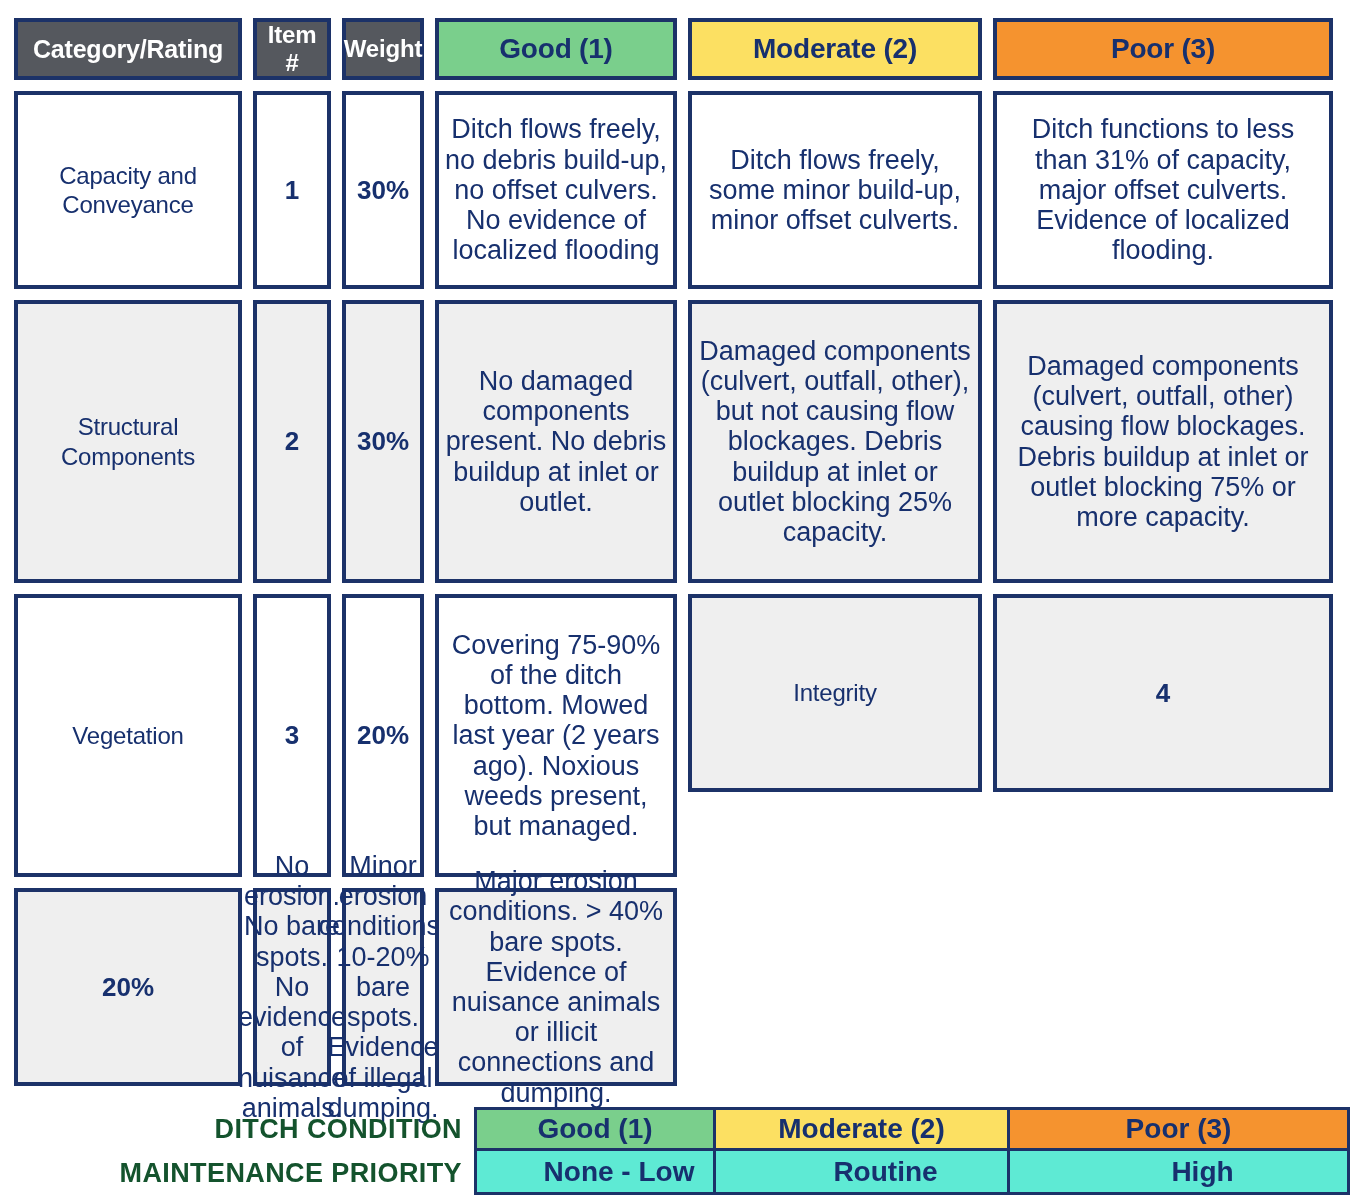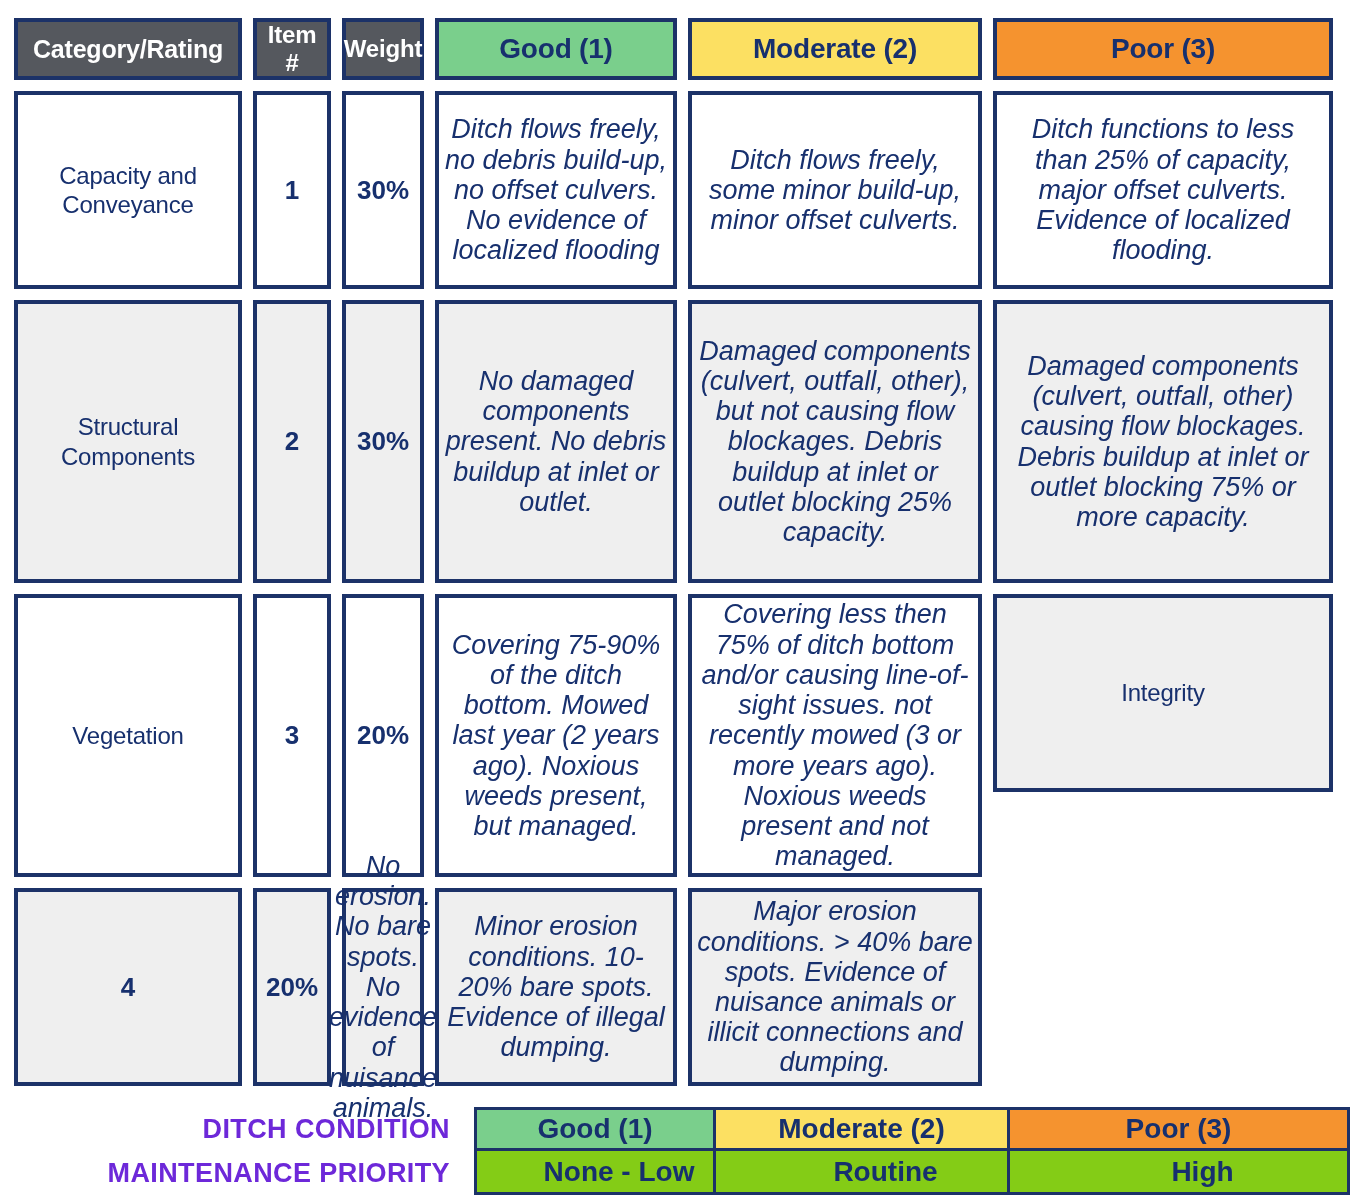--- a/index.html
+++ b/index.html
@@ -87,60 +87,59 @@
     font-size: 26px;
   }
   .wt {
     font-weight: bold;
     font-size: 26px;
   }
   .desc {
     font-size: 27px;
     line-height: 1.12;
     font-weight: normal;
-    font-style: italic;
   }
 
   .h-r1 { height: 198px; }
   .h-r2 { height: 283px; }
   .h-r3 { height: 283px; }
   .h-r4 { height: 198px; }
 
   
   .summary {
     margin-top: 21px;
     display: grid;
     grid-template-columns: 460px 242px 294px 340px;
     width: 1336px;
   }
   .sum-label {
     display: flex;
     align-items: center;
     justify-content: flex-end;
-    padding-right: 24px;
+    padding-right: 12px;
     font-weight: bold;
     font-size: 27px;
     letter-spacing: 0.4px;
-    color: #6d28d9;
+    color: #14532d;
     height: 44px;
   }
   .sum-cell {
     border: 3px solid #1C3268;
     box-sizing: border-box;
     display: flex;
     align-items: center;
     justify-content: center;
     text-align: center;
     font-weight: bold;
     font-size: 28px;
     color: #17306E;
     height: 44px;
   }
   .sum-cell + .sum-cell { border-left-width: 0; }
-  .sum-row-2 .sum-cell { border-top-width: 0; background: #84cc16; padding-left: 48px; }
+  .sum-row-2 .sum-cell { border-top-width: 0; background: #5eead4; padding-left: 48px; }
   .c-good { background: #7ACF8C; }
   .c-moderate { background: #FCE062; }
   .c-poor { background: #F5932F; }
 </style>
 </head>
 <body>
 
 <div class="sheet">
 
   <div class="matrix">
@@ -150,36 +149,35 @@
     <div class="cell hdr hdr-dark small">Weight</div>
     <div class="cell hdr hdr-good">Good (1)</div>
     <div class="cell hdr hdr-moderate">Moderate (2)</div>
     <div class="cell hdr hdr-poor">Poor (3)</div>
 
     <div class="cell cat h-r1">Capacity and Conveyance</div>
     <div class="cell num h-r1">1</div>
     <div class="cell wt h-r1">30%</div>
     <div class="cell desc h-r1">Ditch flows freely, no debris build-up, no offset culvers. No evidence of localized flooding</div>
     <div class="cell desc h-r1">Ditch flows freely, some minor build-up, minor offset culverts.</div>
-    <div class="cell desc h-r1">Ditch functions to less than 25% of capacity, major offset culverts. Evidence of localized flooding.</div>
+    <div class="cell desc h-r1">Ditch functions to less than 31% of capacity, major offset culverts. Evidence of localized flooding.</div>
 
     <div class="rowband-shaded" style="display:contents">
       <div class="cell cat h-r2">Structural Components</div>
       <div class="cell num h-r2">2</div>
       <div class="cell wt h-r2">30%</div>
       <div class="cell desc h-r2">No damaged components present. No debris buildup at inlet or outlet.</div>
       <div class="cell desc h-r2">Damaged components (culvert, outfall, other), but not causing flow blockages. Debris buildup at inlet or outlet blocking 25% capacity.</div>
       <div class="cell desc h-r2">Damaged components (culvert, outfall, other) causing flow blockages. Debris buildup at inlet or outlet blocking 75% or more capacity.</div>
     </div>
 
     <div class="cell cat h-r3">Vegetation</div>
     <div class="cell num h-r3">3</div>
     <div class="cell wt h-r3">20%</div>
     <div class="cell desc h-r3">Covering 75-90% of the ditch bottom. Mowed last year (2 years ago). Noxious weeds present, but managed.</div>
-    <div class="cell desc h-r3">Covering less then 75% of ditch bottom and/or causing line-of-sight issues. not recently mowed (3 or more years ago). Noxious weeds present and not managed.</div>
 
     <div class="rowband-shaded" style="display:contents">
       <div class="cell cat h-r4">Integrity</div>
       <div class="cell num h-r4">4</div>
       <div class="cell wt h-r4">20%</div>
       <div class="cell desc h-r4">No erosion. No bare spots. No evidence of nuisance animals.</div>
       <div class="cell desc h-r4">Minor erosion conditions. 10-20% bare spots. Evidence of illegal dumping.</div>
       <div class="cell desc h-r4">Major erosion conditions. &gt; 40% bare spots. Evidence of nuisance animals or illicit connections and dumping.</div>
     </div>
 

